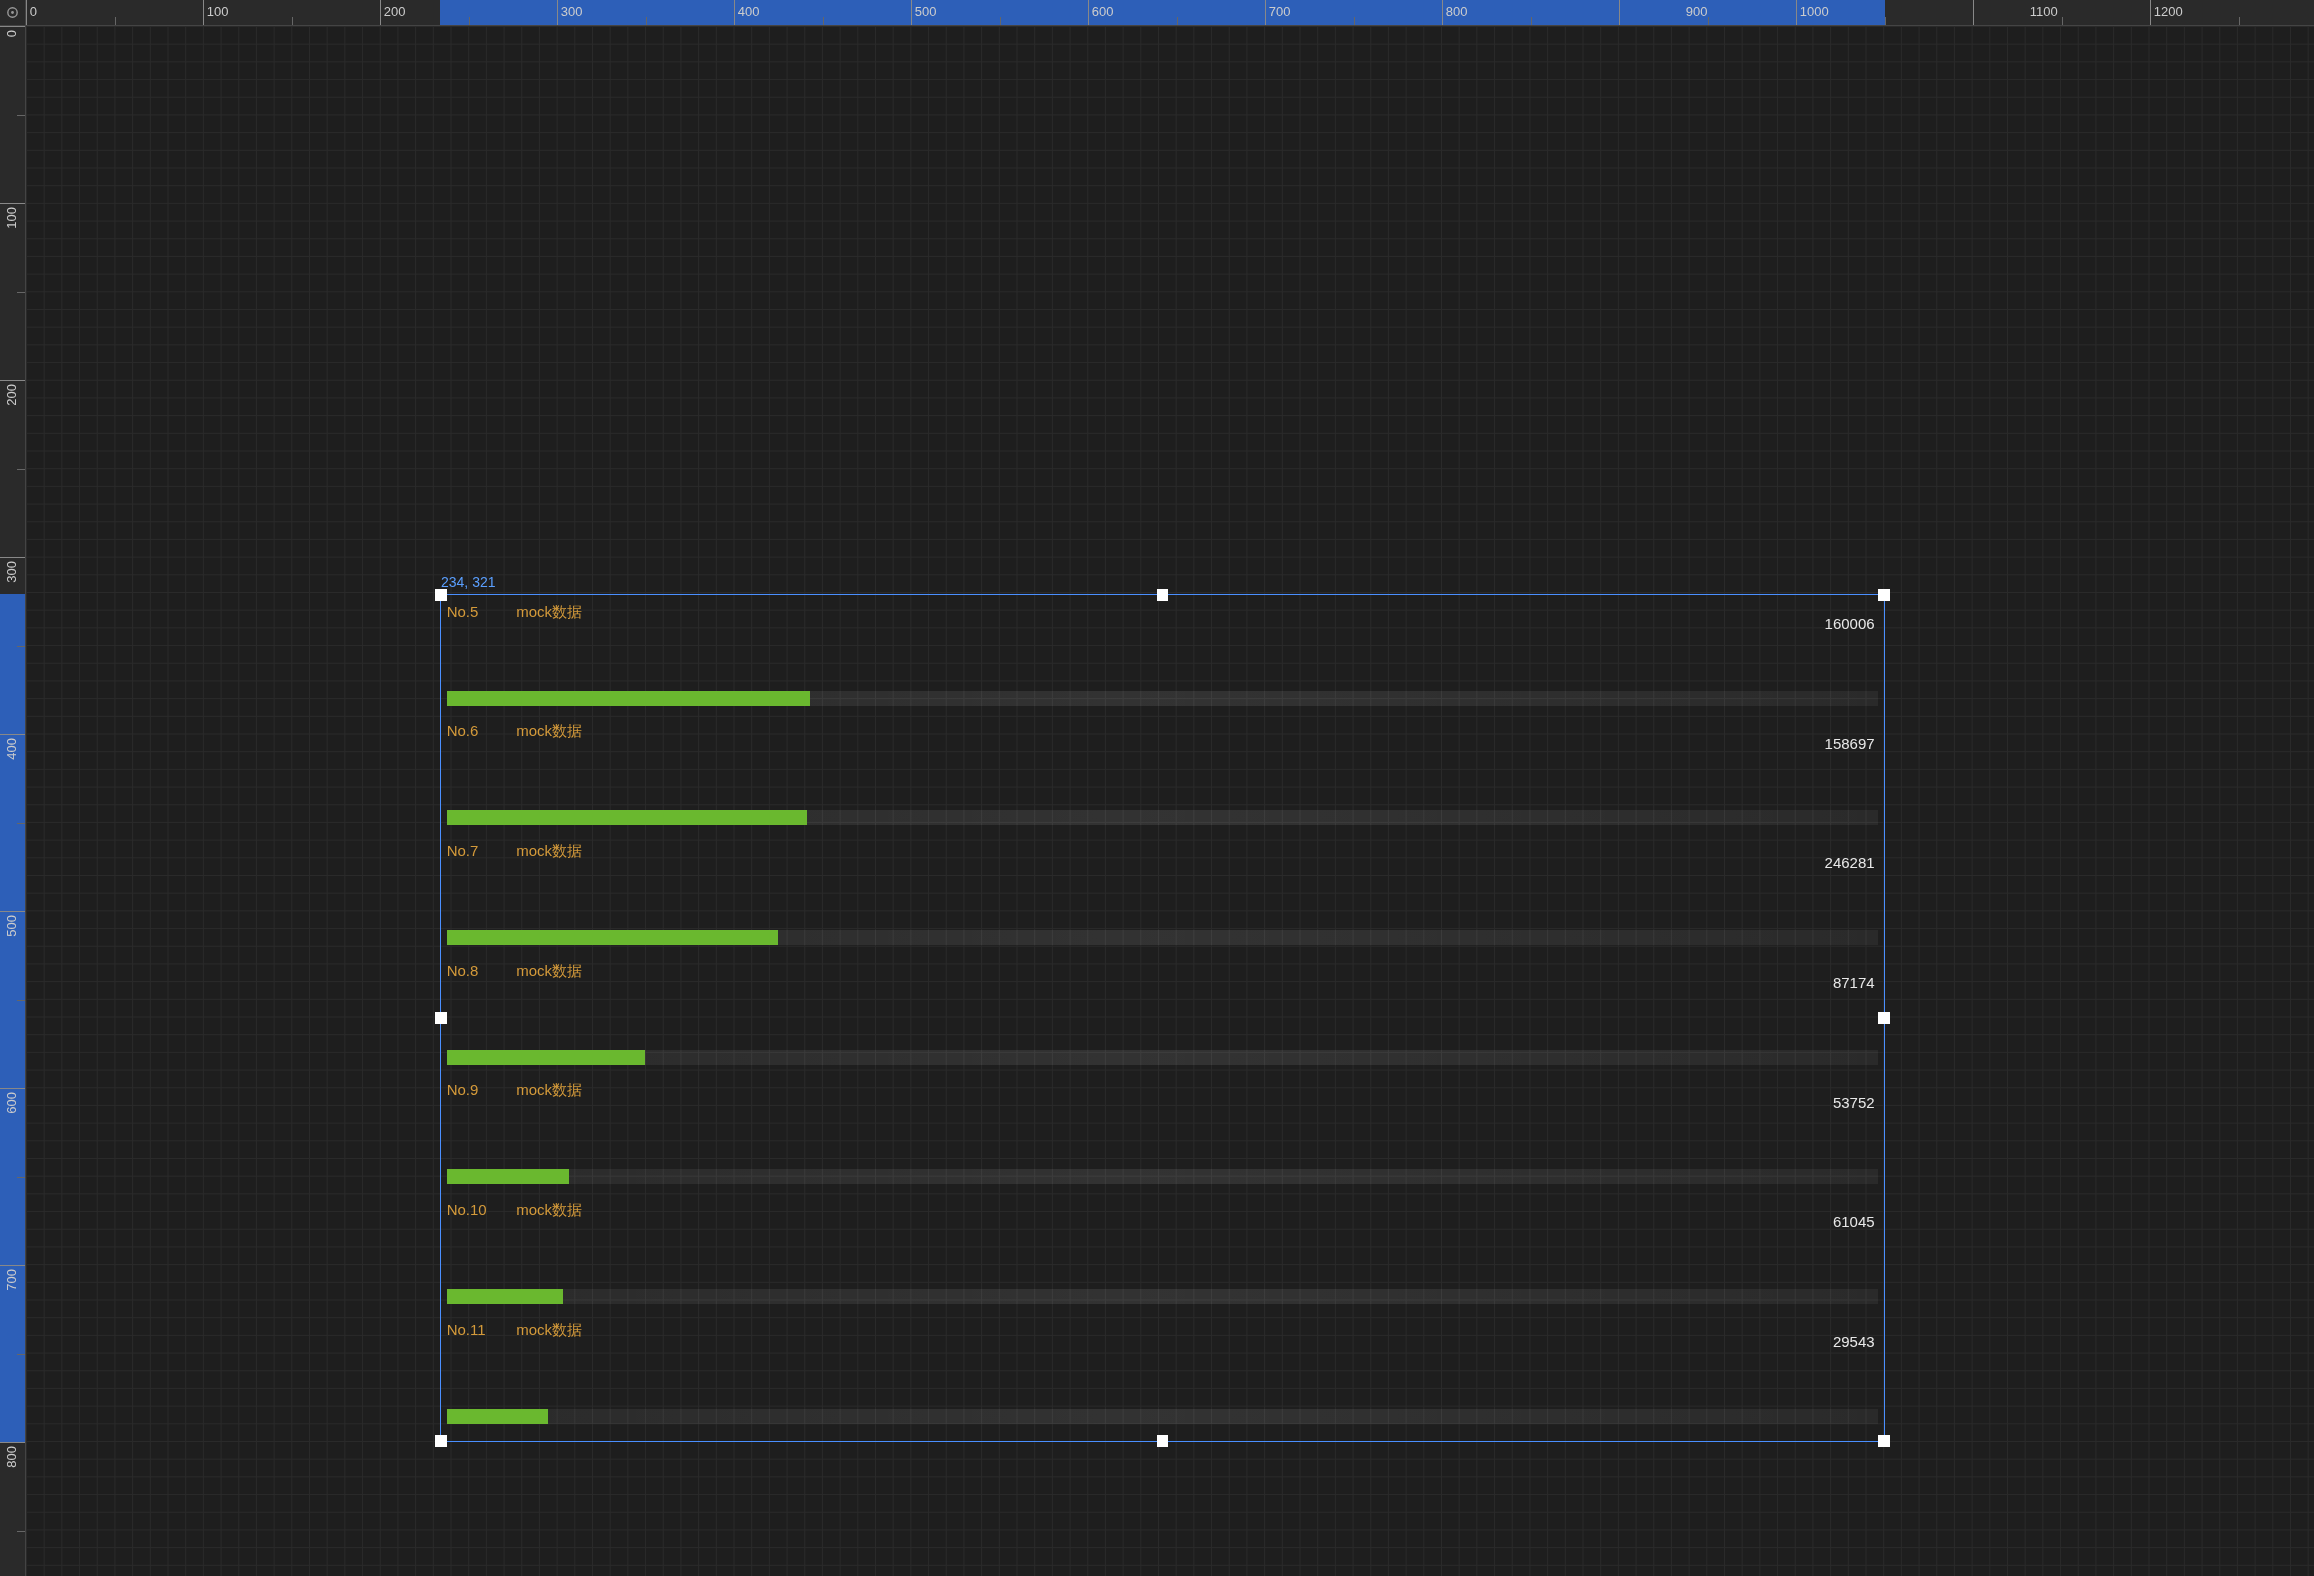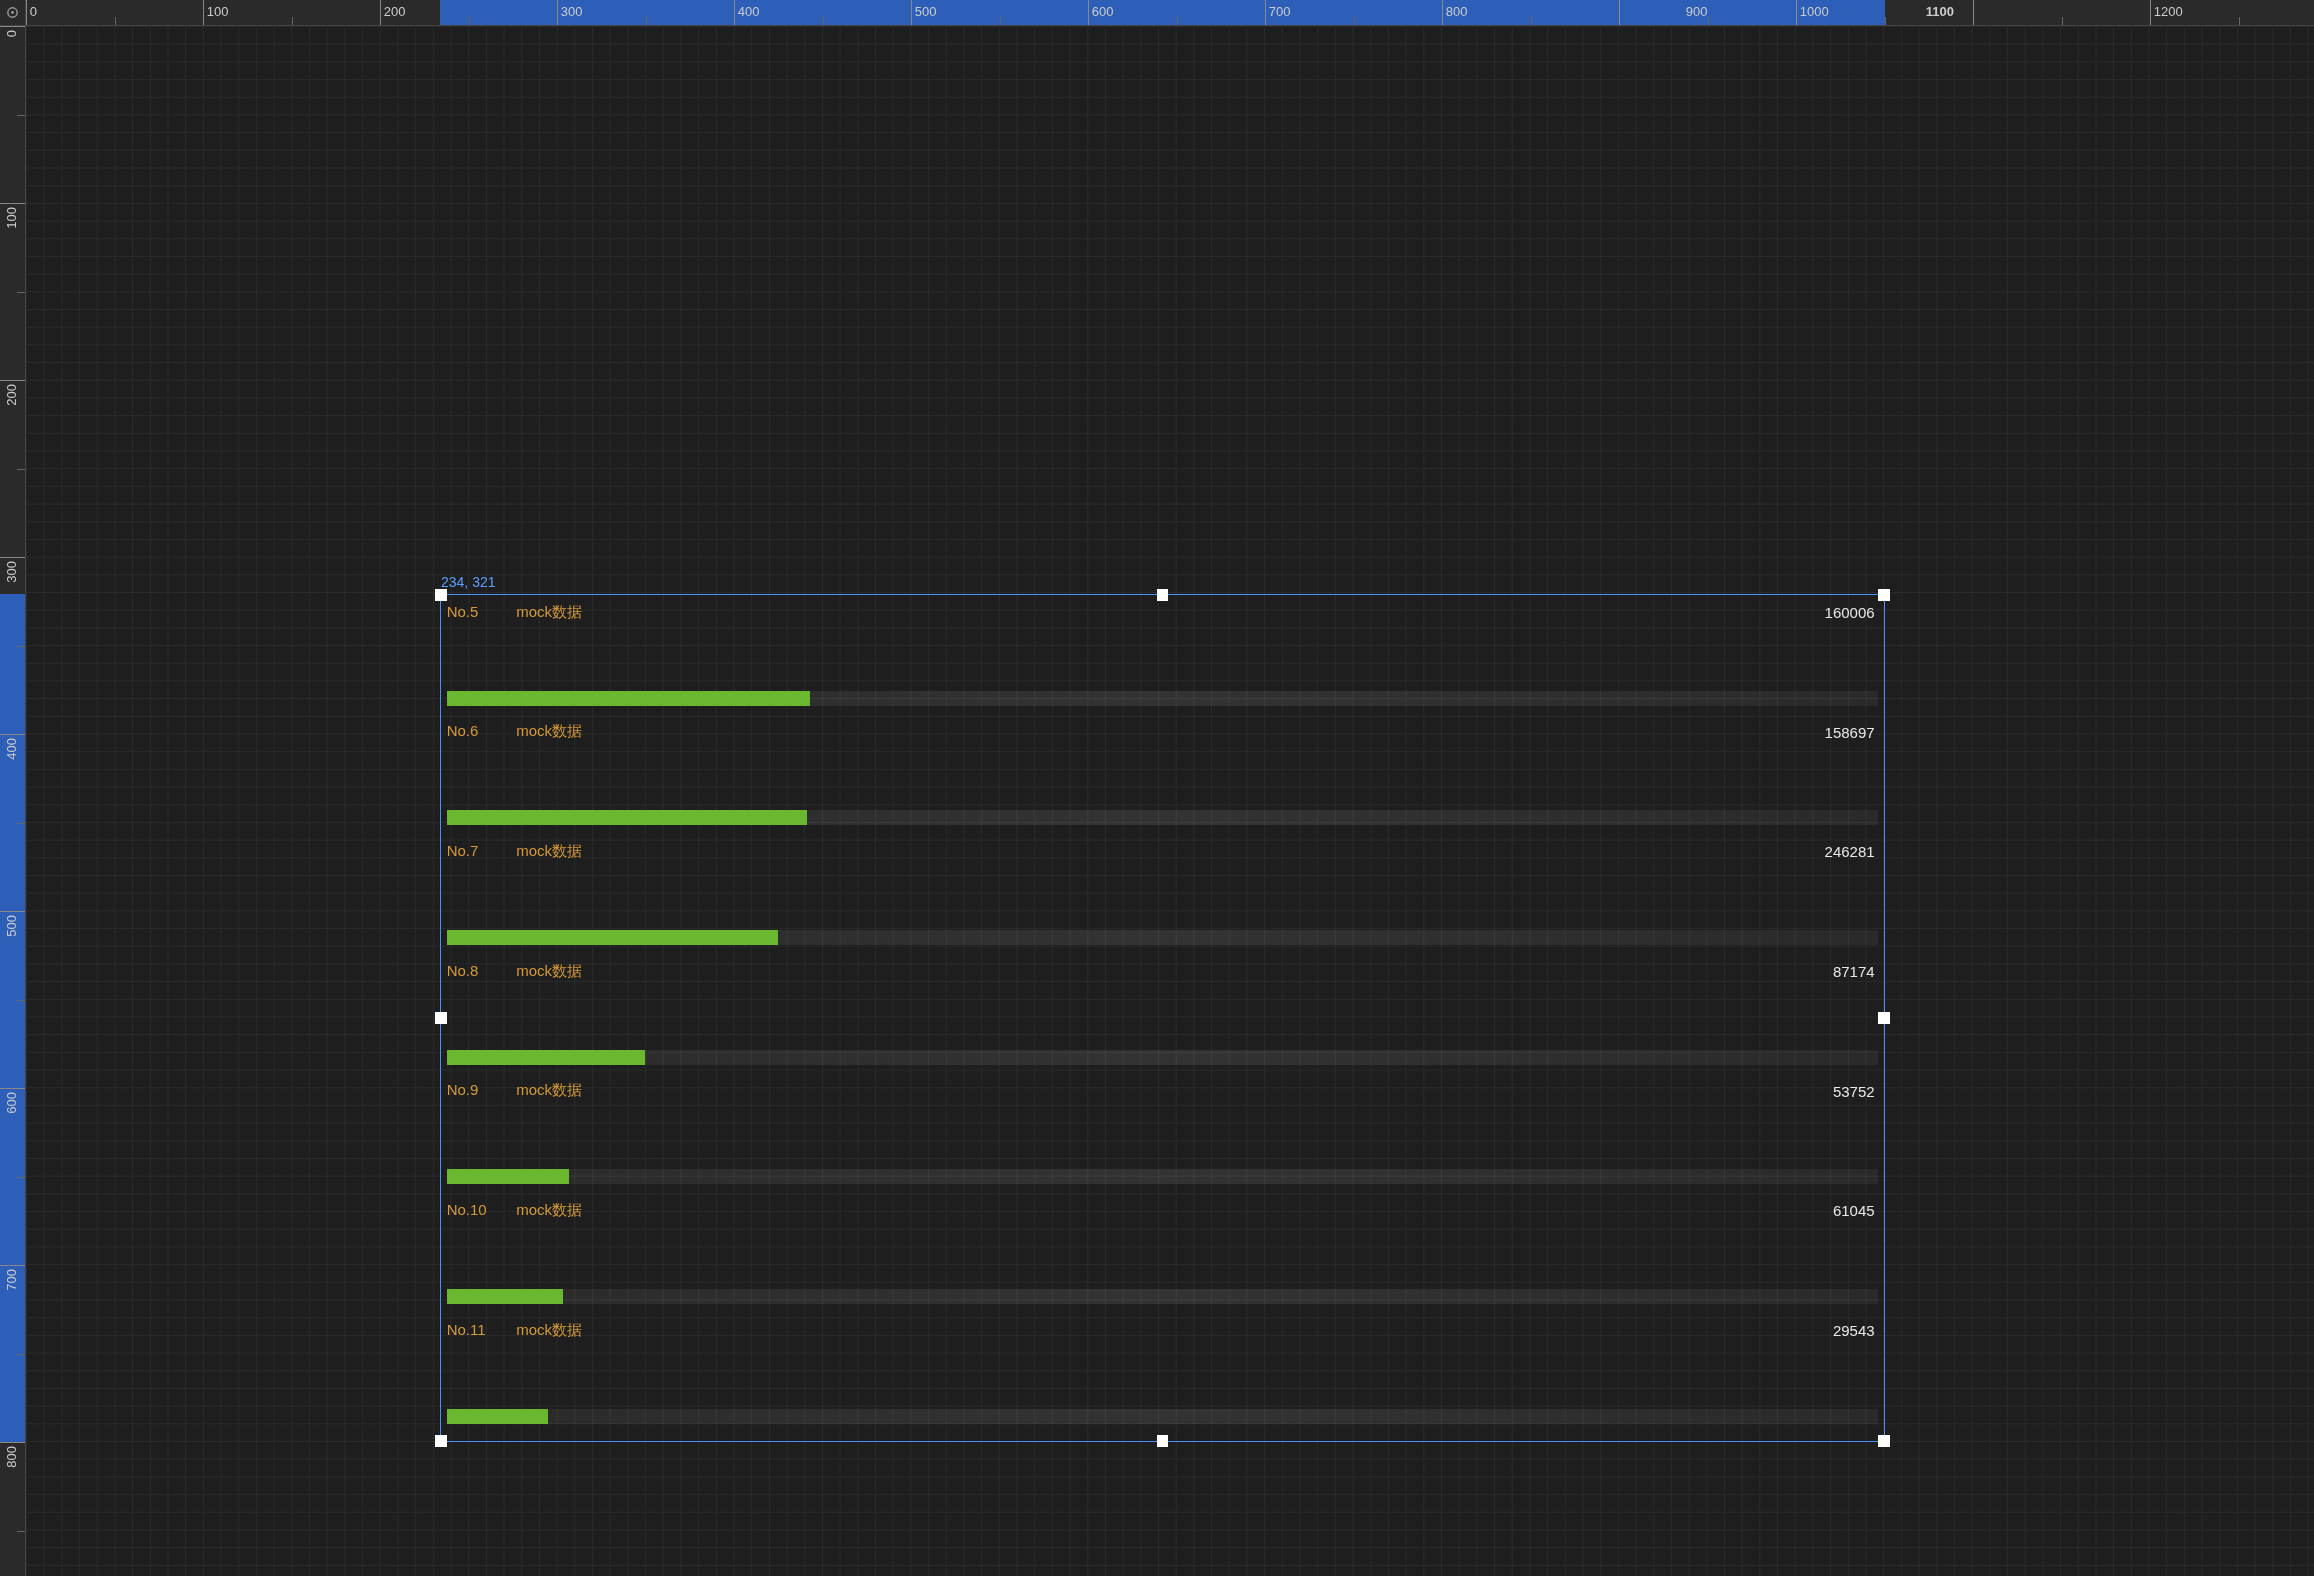--- a/index.html
+++ b/index.html
@@ -163,21 +163,21 @@
   font-size: 15px;
   min-width: 47px;
 }
 .row-label {
   color: #d49a3a;
   font-size: 15px;
 }
 .row-value {
   position: absolute;
   right: 5.6px;
-  top: 5px;
+  top: 16px;
   color: #e8e8e8;
   font-size: 15px;
 }
 .row-track {
   position: absolute;
   left: 1.9px; right: 1.9px;
   bottom: 13px;
   height: 15px;
   background: rgba(255,255,255,0.04);
   background-image: linear-gradient(90deg, rgba(255,255,255,0.02) 0, rgba(255,255,255,0.06) 50%, rgba(255,255,255,0.02) 100%);
@@ -228,21 +228,21 @@
       <div class="tick" style="left: 1416px;"></div>
       <div class="tick-label" style="left: 1416px;">800</div>
       <div class="tick minor" style="left: 1505px;"></div>
       <div class="tick" style="left: 1593px;"></div>
       <div class="tick-label" style="left: 1656px;">900</div>
       <div class="tick minor" style="left: 1682px;"></div>
       <div class="tick" style="left: 1770px;"></div>
       <div class="tick-label" style="left: 1770px;">1000</div>
       <div class="tick minor" style="left: 1859px;"></div>
       <div class="tick" style="left: 1947px;"></div>
-      <div class="tick-label" style="left: 1896px; font-weight: bold;">1100</div>
+      <div class="tick-label" style="left: 2000px;">1100</div>
       <div class="tick minor" style="left: 2036px;"></div>
       <div class="tick" style="left: 2124px;"></div>
       <div class="tick-label" style="left: 2124px;">1200</div>
       <div class="tick minor" style="left: 2213px;"></div>
     </div>
 </div>
 
 <div class="ruler-v">
   <div class="ruler-v-inner" id="ruler-v-inner">
       <div class="selection" style="top: 568px; height: 848px;"></div>

